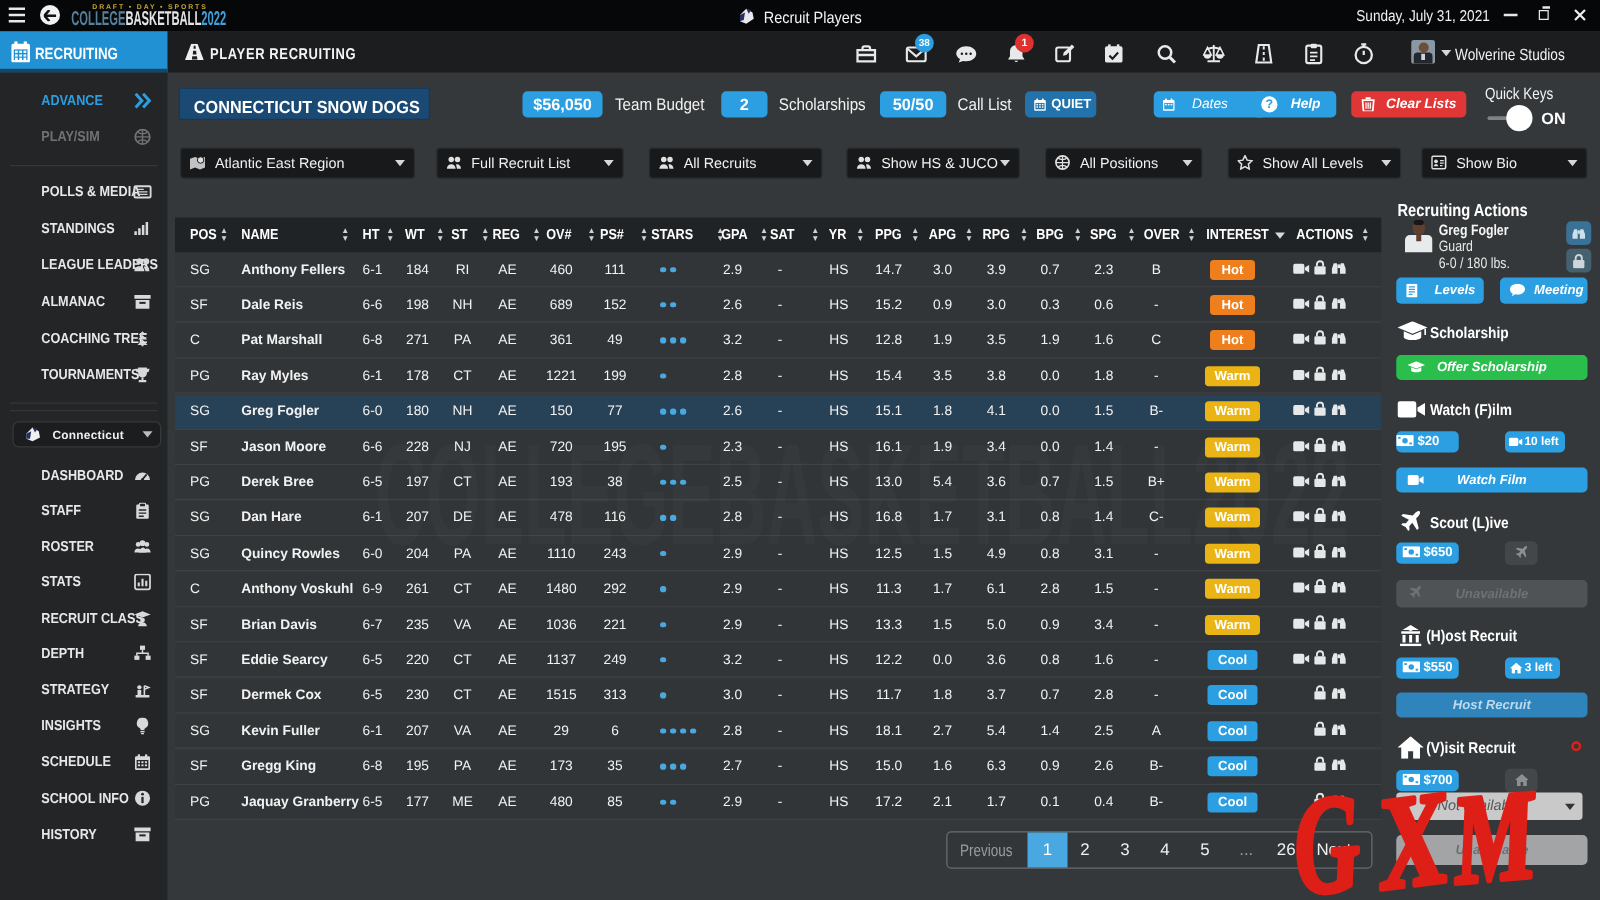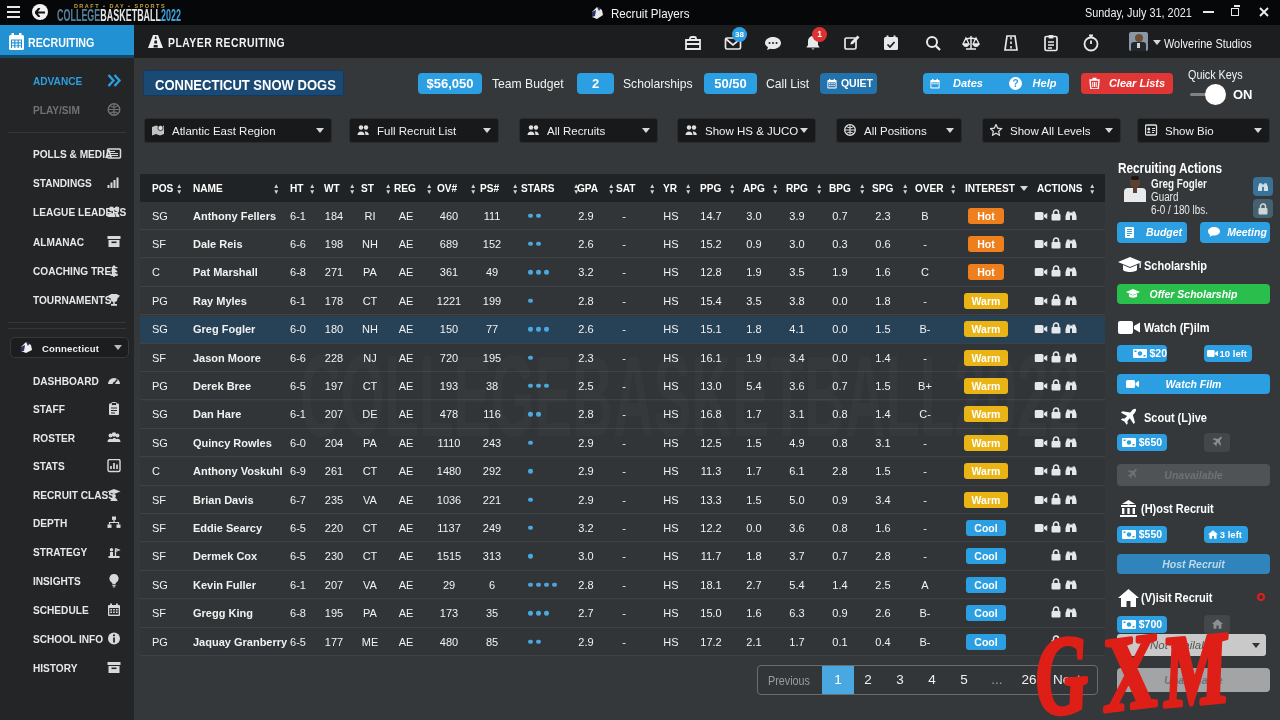--- a/index.html
+++ b/index.html
@@ -302,21 +302,21 @@
       <g fill="#fff">
         <rect x="2.8" y="6" width="1.7" height="1.5"></rect>
         <rect x="5.6" y="6" width="1.7" height="1.5"></rect>
         <rect x="8.4" y="6" width="1.7" height="1.5"></rect>
         <rect x="2.8" y="8.5" width="1.7" height="1.5"></rect>
         <rect x="5.6" y="8.5" width="1.7" height="1.5"></rect>
         <rect x="8.4" y="8.5" width="1.7" height="1.5"></rect>
       </g>
     </svg>
 
-<div class="btn" style="left:923px;top:73px;width:90px;height:21px;line-height:21px;font-size:11px;font-weight:bold;font-style:italic;">Dates</div>
+<div class="btn" style="left:923px;top:73px;width:90px;height:21px;line-height:21px;font-size:11px;font-weight:normal;font-style:italic;">Dates</div>
 <svg class="a" style="left:930px;top:78px" width="10" height="11" viewBox="0 0 13 13">
       <rect x="0.5" y="2" width="12" height="11" rx="1" fill="#fff"></rect>
       <rect x="2.7" y="0.5" width="1.8" height="3" fill="#fff"></rect>
       <rect x="8.5" y="0.5" width="1.8" height="3" fill="#fff"></rect>
       <rect x="1.8" y="5" width="9.4" height="6.6" fill="#2b9fe2"></rect>
       <g fill="#fff">
         <rect x="2.8" y="6" width="1.7" height="1.5"></rect>
         <rect x="5.6" y="6" width="1.7" height="1.5"></rect>
         <rect x="8.4" y="6" width="1.7" height="1.5"></rect>
       </g>
@@ -1015,21 +1015,21 @@
 <svg class="a" style="left:1257px;top:182px" width="12" height="10" viewBox="0 0 12 11">
       <path d="M0.5 6L2 1.5h2.5L5 4v6H.5zM11.5 6L10 1.5H7.5L7 4v6h4.5z" fill="#cfe0ea"></path>
       <rect x="5" y="2.5" width="2" height="3" fill="#cfe0ea"></rect>
     </svg>
 <div class="ibt" style="left:1253px;top:199px;width:20px;height:19px;background:#45606f"></div>
 <svg class="a" style="left:1258px;top:203px" width="10" height="12" viewBox="0 0 10 12">
       <rect x="0.5" y="5" width="9" height="6.5" rx="1" fill="#cfd6da"></rect>
       <path d="M2.5 5V3.5a2.5 2.5 0 015 0V5" fill="none" stroke="#cfd6da" stroke-width="1.5"></path>
     </svg>
 
-<div class="wbtn" style="left:1117px;width:70px;top:222px;background:#2b9fe2;padding-left:24px;width:70px">Budget</div>
+<div class="wbtn" style="left:1117px;width:70px;top:222px;background:#2b9fe2;padding-left:24px;width:70px">Levels</div>
 <svg class="a" style="left:1125px;top:227px" width="9" height="11" viewBox="0 0 9 11">
       <rect width="9" height="11" rx="1" fill="#fff"></rect>
       <path d="M2 2.5h5M2 4.5h5M2 6.5h5M2 8.5h3" stroke="#2b9fe2" stroke-width="1"></path>
     </svg>
 <div class="wbtn" style="left:1200px;width:70px;top:222px;background:#2b9fe2;padding-left:24px">Meeting</div>
 <svg class="a" style="left:1208px;top:227px" width="12" height="10" viewBox="0 0 12 10">
       <path d="M6 0c3.3 0 6 1.9 6 4.3S9.3 8.6 6 8.6c-.7 0-1.3-.1-1.9-.2L1.5 10l.7-2C.8 7.2 0 5.8 0 4.3 0 1.9 2.7 0 6 0z" fill="#fff"></path>
     </svg>
 
 <svg class="a" style="left:1118px;top:257px" width="24" height="17" viewBox="0 0 24 17">
@@ -1042,21 +1042,21 @@
 <svg class="a" style="left:1126px;top:289px" width="14" height="10" viewBox="0 0 24 17">
       <path d="M12 0L24 5l-12 5L0 5z" fill="#fff"></path>
       <path d="M5 8v4.5c0 1.4 3.1 2.5 7 2.5s7-1.1 7-2.5V8l-7 3z" fill="#fff"></path>
     </svg>
 
 <svg class="a" style="left:1118px;top:320px" width="22" height="15" viewBox="0 0 22 15">
       <rect x="0" y="1" width="15" height="13" rx="2" fill="#fff"></rect>
       <path d="M16 6l6-3.6v10.2L16 9z" fill="#fff"></path>
     </svg>
 <div class="rph" style="left:1144px;top:328px">Watch (F)ilm</div>
-<div class="sbtn" style="left:1117px;top:345px;width:50px;height:17px;line-height:17px;text-align:right"><svg width="14" height="9" viewBox="0 0 14 9" style="vertical-align:-1px">
+<div class="sbtn" style="left:1117px;top:345px;width:50px;height:17px;line-height:17px;text-align:left"><svg width="14" height="9" viewBox="0 0 14 9" style="vertical-align:-1px">
         <rect x="0" y="0" width="14" height="9" rx="1" fill="#fff"></rect>
         <circle cx="7" cy="4.5" r="2.2" fill="#2b9fe2"></circle>
         <rect x="1.5" y="1.5" width="2" height="1.5" fill="#2b9fe2"></rect>
         <rect x="10.5" y="6" width="2" height="1.5" fill="#2b9fe2"></rect>
       </svg>&nbsp;$20</div>
 <div class="sbtn" style="left:1204px;top:345px;width:48px;height:17px;line-height:17px;text-align:right;padding-right:5px;font-size:9.5px">10 left</div>
 <svg class="a" style="left:1207px;top:349px" width="11" height="9" viewBox="0 0 13 10">
       <rect x="0" y="1" width="9" height="8" rx="1.5" fill="#fff"></rect>
       <path d="M9.5 4L13 1.8v6.4L9.5 6z" fill="#fff"></path>
     </svg>

